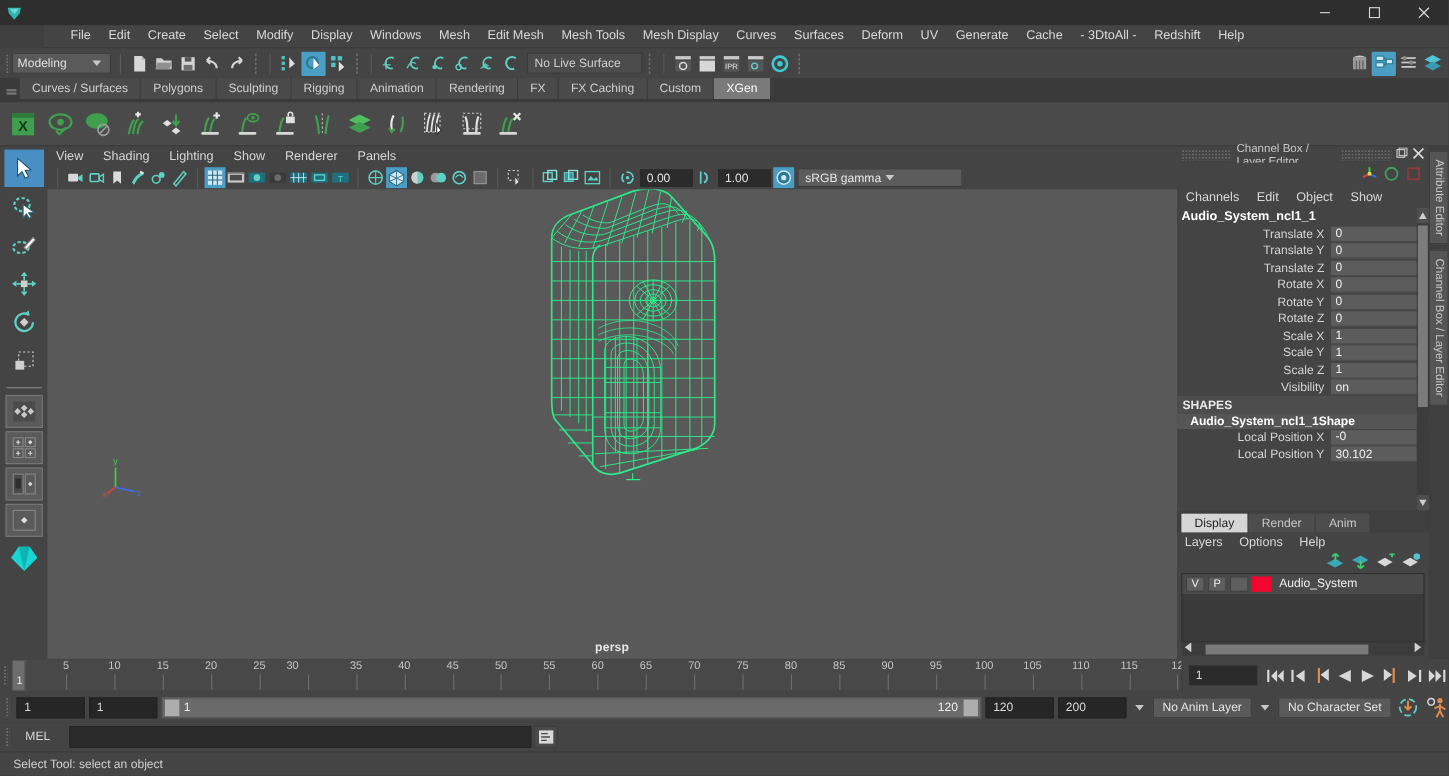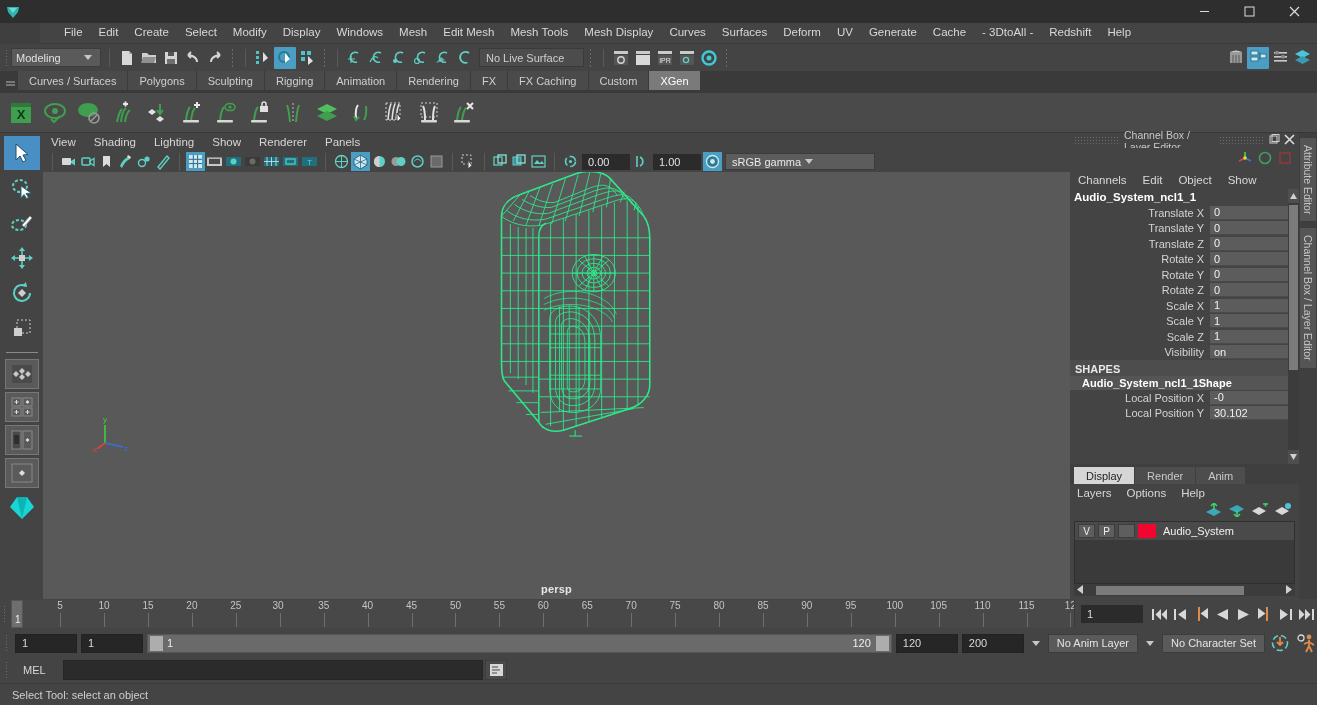--- a/index.html
+++ b/index.html
@@ -1165,21 +1165,21 @@
         <div class="ts-num" style="left: 49.1405px;">5</div>
         <div class="ts-tick" style="left: 93.0661px;"></div>
         <div class="ts-num" style="left: 93.0661px;">10</div>
         <div class="ts-tick" style="left: 136.992px;"></div>
         <div class="ts-num" style="left: 136.992px;">15</div>
         <div class="ts-tick" style="left: 180.917px;"></div>
         <div class="ts-num" style="left: 180.917px;">20</div>
         <div class="ts-tick" style="left: 224.843px;"></div>
         <div class="ts-num" style="left: 224.843px;">25</div>
         <div class="ts-tick" style="left: 268.769px;"></div>
-        <div class="ts-num" style="left: 267px;">30</div>
+        <div class="ts-num" style="left: 255px;">30</div>
         <div class="ts-tick" style="left: 312.694px;"></div>
         <div class="ts-num" style="left: 312.694px;">35</div>
         <div class="ts-tick" style="left: 356.62px;"></div>
         <div class="ts-num" style="left: 356.62px;">40</div>
         <div class="ts-tick" style="left: 400.545px;"></div>
         <div class="ts-num" style="left: 400.545px;">45</div>
         <div class="ts-tick" style="left: 444.471px;"></div>
         <div class="ts-num" style="left: 444.471px;">50</div>
         <div class="ts-tick" style="left: 488.397px;"></div>
         <div class="ts-num" style="left: 488.397px;">55</div>

